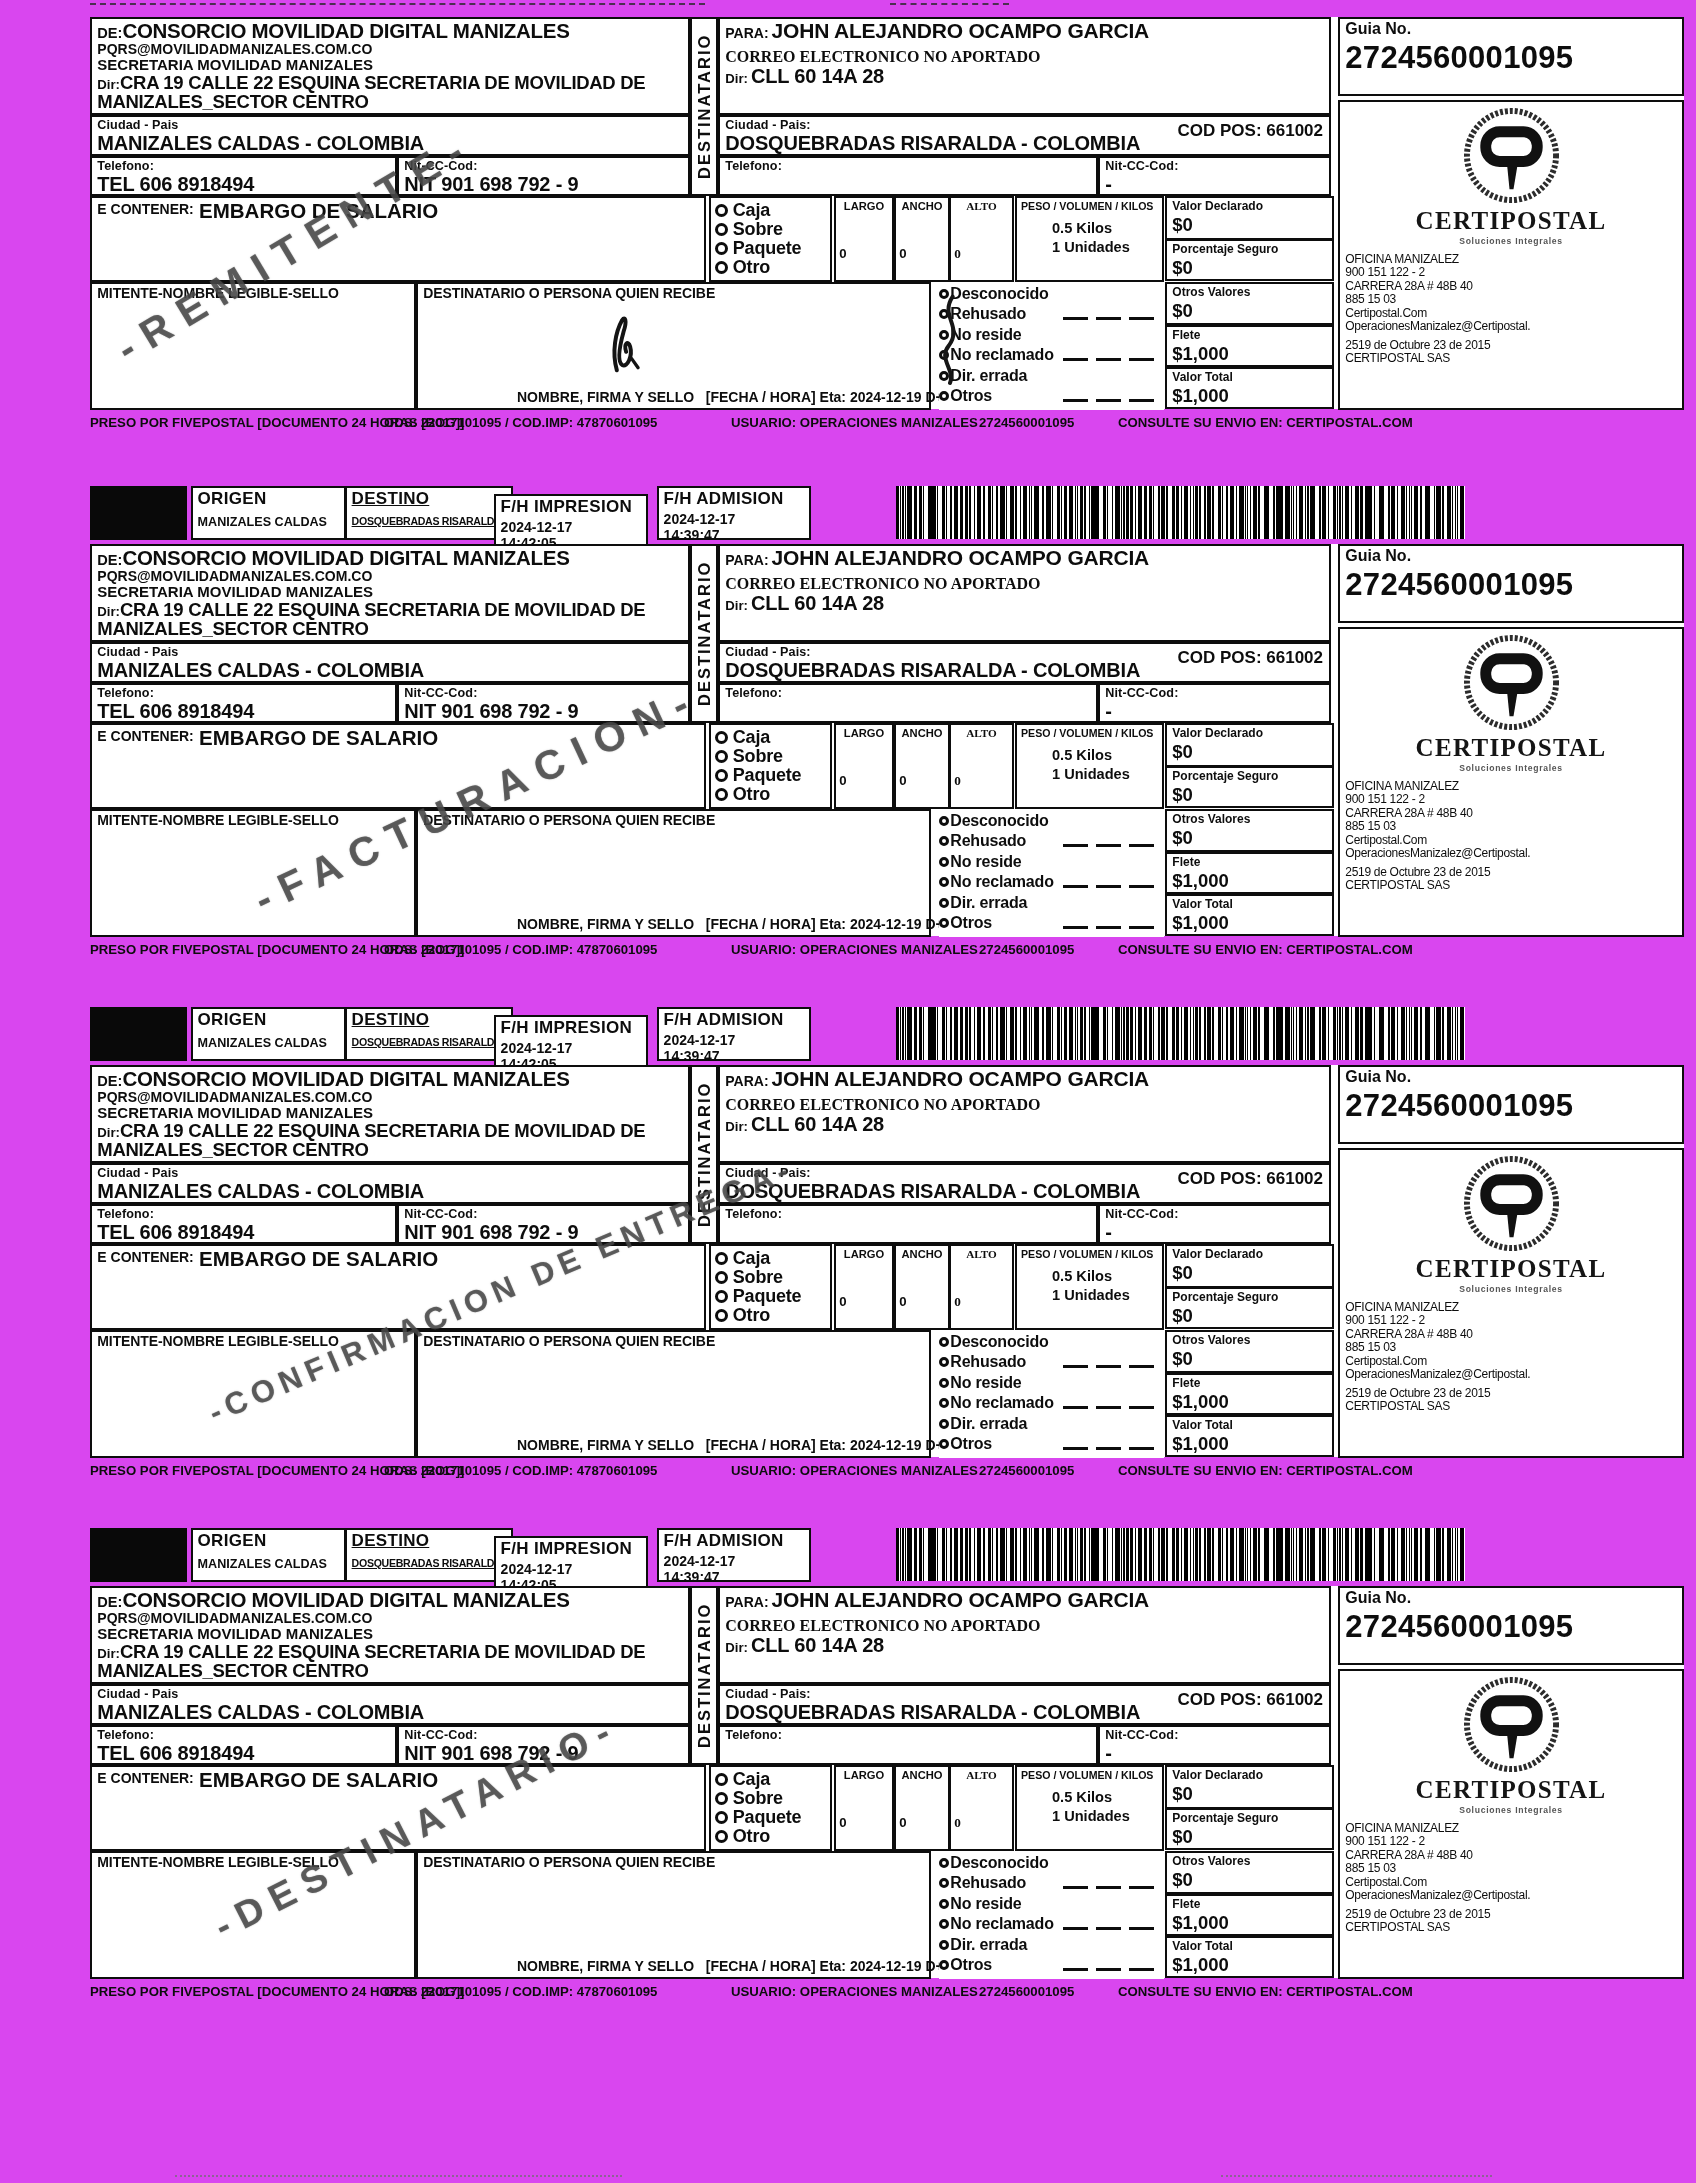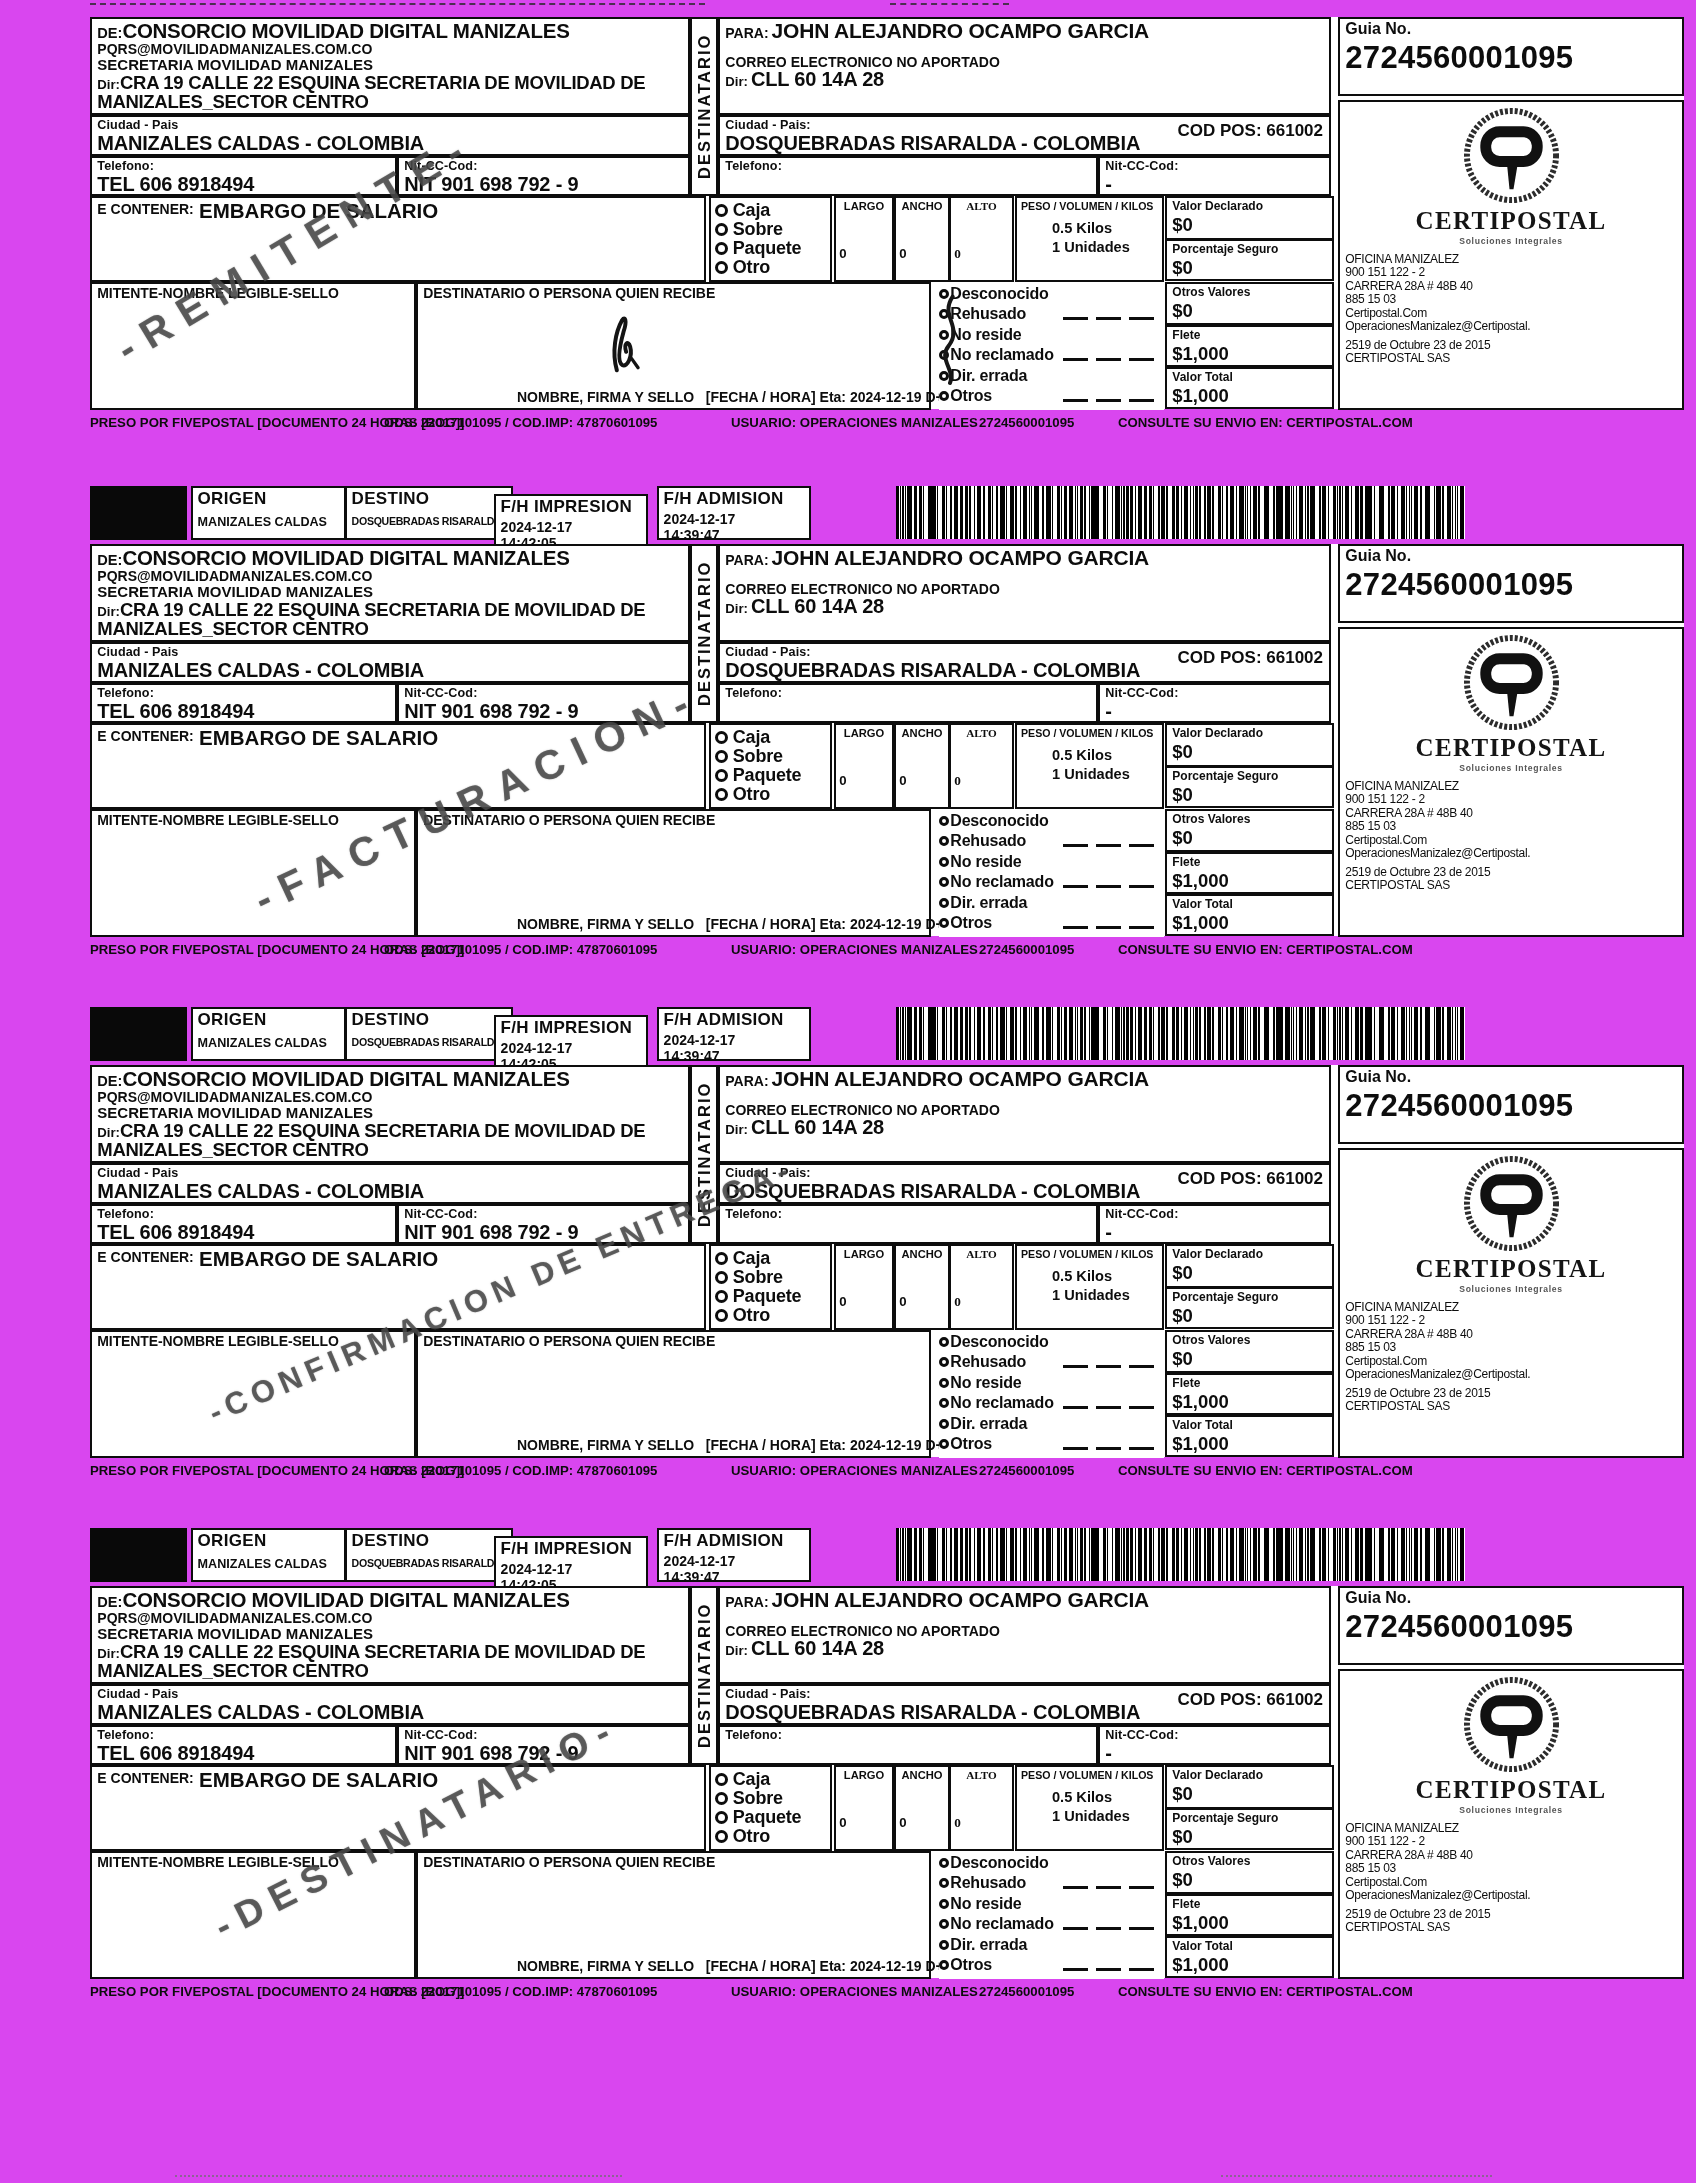--- a/index.html
+++ b/index.html
@@ -8,21 +8,21 @@
   #page *{box-sizing:border-box;}
   .artifact-dash{position:absolute;border-top:2.6px dashed #2a2a2a;opacity:.8;}
   .artifact-dot{position:absolute;border-top:2.6px dotted #6f6f6f;opacity:.7;}
 
   .label{position:absolute;left:90px;width:1594px;}
   
   .strip{position:absolute;top:0;left:0;width:1594px;height:54px;}
   .blackbox{position:absolute;left:0;top:0;width:97px;height:54px;background:#090909;}
   .scell{position:absolute;top:0;height:54px;border:2.6px solid #0d0d0d;padding:1.3px 4.6px;background:#fff;}
   .sc-origen{left:101px;width:155px;}
-  .sc-destino{left:255px;width:168px;}
+  .sc-destino{left:255px;width:168px;text-decoration:underline;}
   .sc-imp{left:404px;width:154px;margin-top:8px;}
   .sc-adm{left:567px;width:154px;}
   .shead{font-size:17px;font-weight:700;letter-spacing:0.3px;}
   .sval{font-size:12.6px;font-weight:700;margin-top:6px;white-space:nowrap;}
   .sval.tight{font-size:10.6px;letter-spacing:-0.3px;}
   .sdt{font-size:14px;font-weight:700;line-height:1.15;margin-top:1.3px;}
   .barcode{position:absolute;left:806px;top:0;width:569px;height:53px;background-color:#fff;
     background-image:
       repeating-linear-gradient(90deg,#000 0 2.6px,rgba(0,0,0,0) 2.6px 4px,#000 4px 5.3px,rgba(0,0,0,0) 5.3px 8.6px,#000 8.6px 10px,rgba(0,0,0,0) 10px 12px,#000 12px 16px,rgba(0,0,0,0) 16px 18px,#000 18px 19px,rgba(0,0,0,0) 19px 23px),
       repeating-linear-gradient(90deg,#000 0 1.3px,rgba(0,0,0,0) 1.3px 6px,#000 6px 8px,rgba(0,0,0,0) 8px 11.2px,#000 11.2px 12.6px,rgba(0,0,0,0) 12.6px 19px,#000 19px 20.5px,rgba(0,0,0,0) 20.5px 27px);}
@@ -64,21 +64,21 @@
   .c-brand{left:1248px;top:83px;width:346px;height:310px;padding:4px 5.3px;}
 
   .inline-lbl{font-size:14.6px;font-weight:700;}
   .sender-name{font-size:20.5px;font-weight:700;letter-spacing:-0.3px;}
   .sender-email{font-size:14px;font-weight:700;}
   .sender-entity{font-size:15px;font-weight:700;}
   .dir-lbl{font-size:13.2px;font-weight:700;}
   .dir-val{font-size:18.5px;font-weight:700;letter-spacing:-0.3px;}
   .para-lbl{font-size:14px;font-weight:700;}
   .recip-name{font-size:21px;font-weight:700;letter-spacing:-0.2px;}
-  .recip-mail{font-size:14px;font-weight:700;margin-top:12px;}
+  .recip-mail{font-size:16px;font-weight:700;margin-top:6px;font-family:Liberation Serif, serif;}
   .recip-dir{}
   .codpos{position:absolute;right:6px;top:4px;font-size:17px;font-weight:700;}
   .money-lbl{font-size:12px;font-weight:700;}
   .money-val{font-size:18.5px;font-weight:700;margin-top:0.7px;}
   .dim-head{font-size:11.2px;font-weight:700;text-align:center;}
   .dim-val{font-size:13.2px;font-weight:700;margin-top:34px;}
   .peso-head{font-size:10.6px;font-weight:700;}
   .peso-val{font-size:14.6px;font-weight:700;margin-left:31px;margin-top:6.6px;line-height:1.3;}
   .contener-lbl{font-size:14px;font-weight:700;vertical-align:4px;}
   .contener-val{font-size:20.5px;font-weight:700;margin-left:5.3px;}

